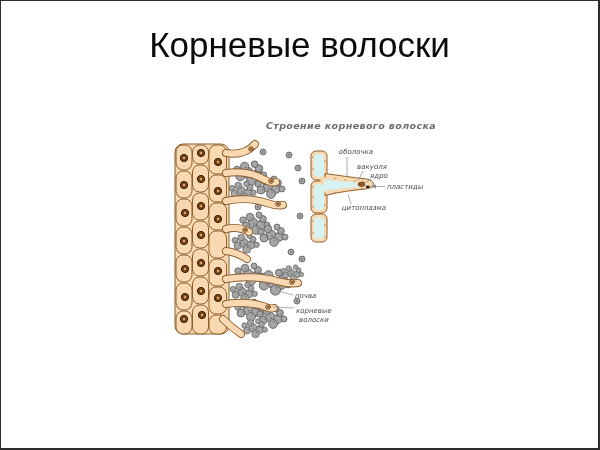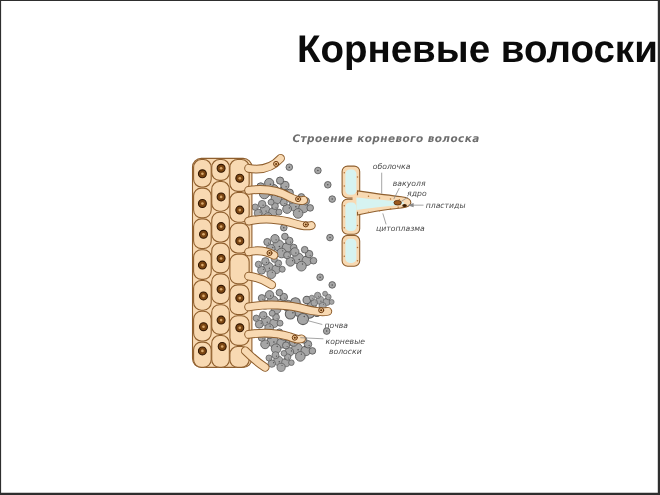--- a/index.html
+++ b/index.html
@@ -4,21 +4,21 @@
 <style>
   html,body{margin:0;padding:0;background:#fff;}
   .slide{
     position:relative;width:600px;height:450px;background:#ffffff;
     border:1px solid #2e2e2e;border-right-width:2px;border-bottom-width:2px;
     box-sizing:border-box;overflow:hidden;
     font-family:"Liberation Sans",sans-serif;
   }
   .title{
     position:absolute;top:24px;left:0;right:0;margin:0;
-    text-align:right;font-size:35px;font-weight:700;color:#0b0b0b;
+    text-align:center;font-size:35px;font-weight:400;color:#0b0b0b;
     font-family:"Liberation Sans",sans-serif;
   }
   svg.diagram{position:absolute;left:168px;top:106px;}
   .dsub{font:italic 600 9.5px "DejaVu Sans",sans-serif;fill:#6e6e6e;letter-spacing:.4px;}
   .dlabel{font:italic 7px "DejaVu Sans",sans-serif;fill:#4a4a4a;}
   .lead{stroke:#8a8a8a;stroke-width:.7;fill:none;}
   .cell{fill:#f8d9b2;stroke:#8f5f2e;stroke-width:1;}
   .cyan{fill:#d6f3f1;stroke:none;}
 </style>
 </head>

